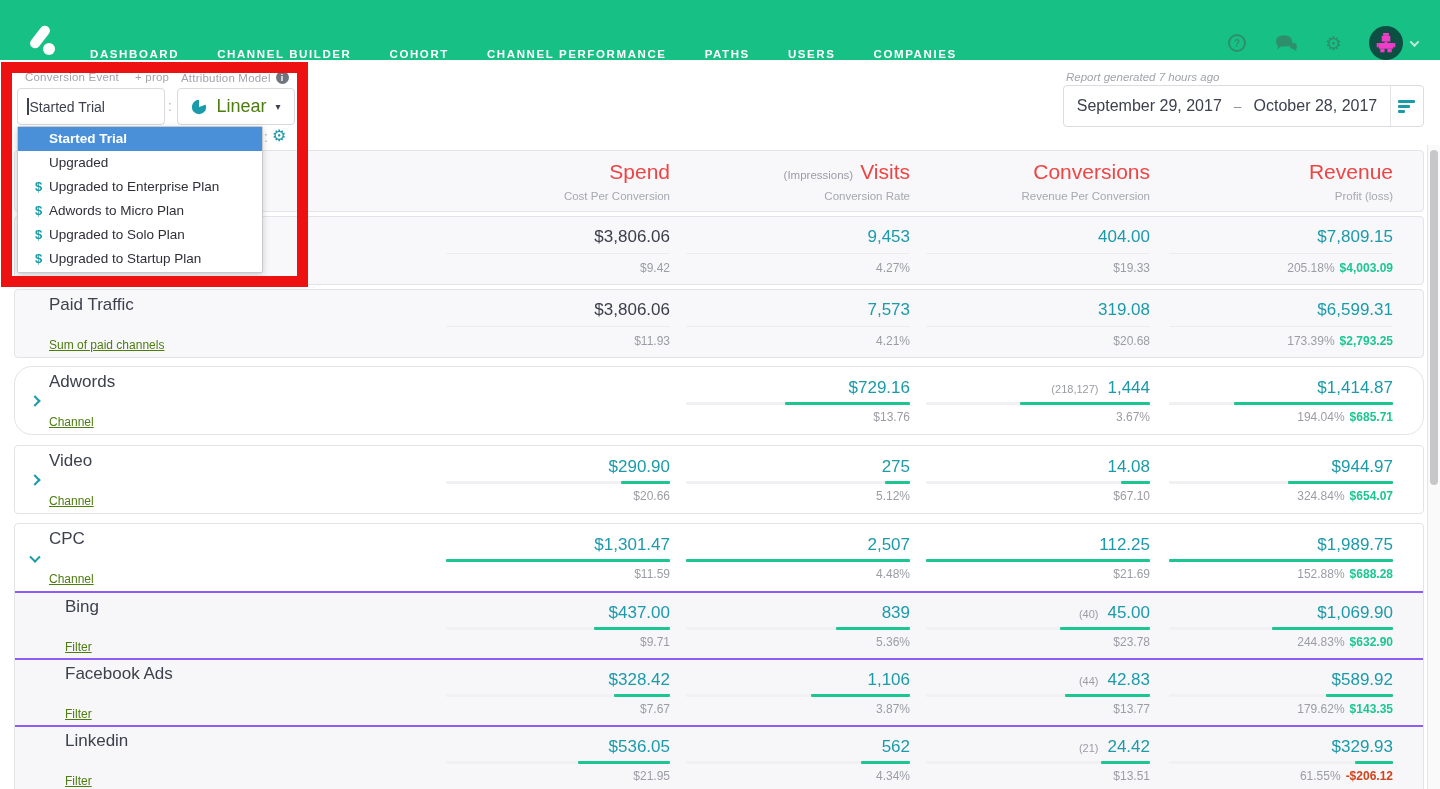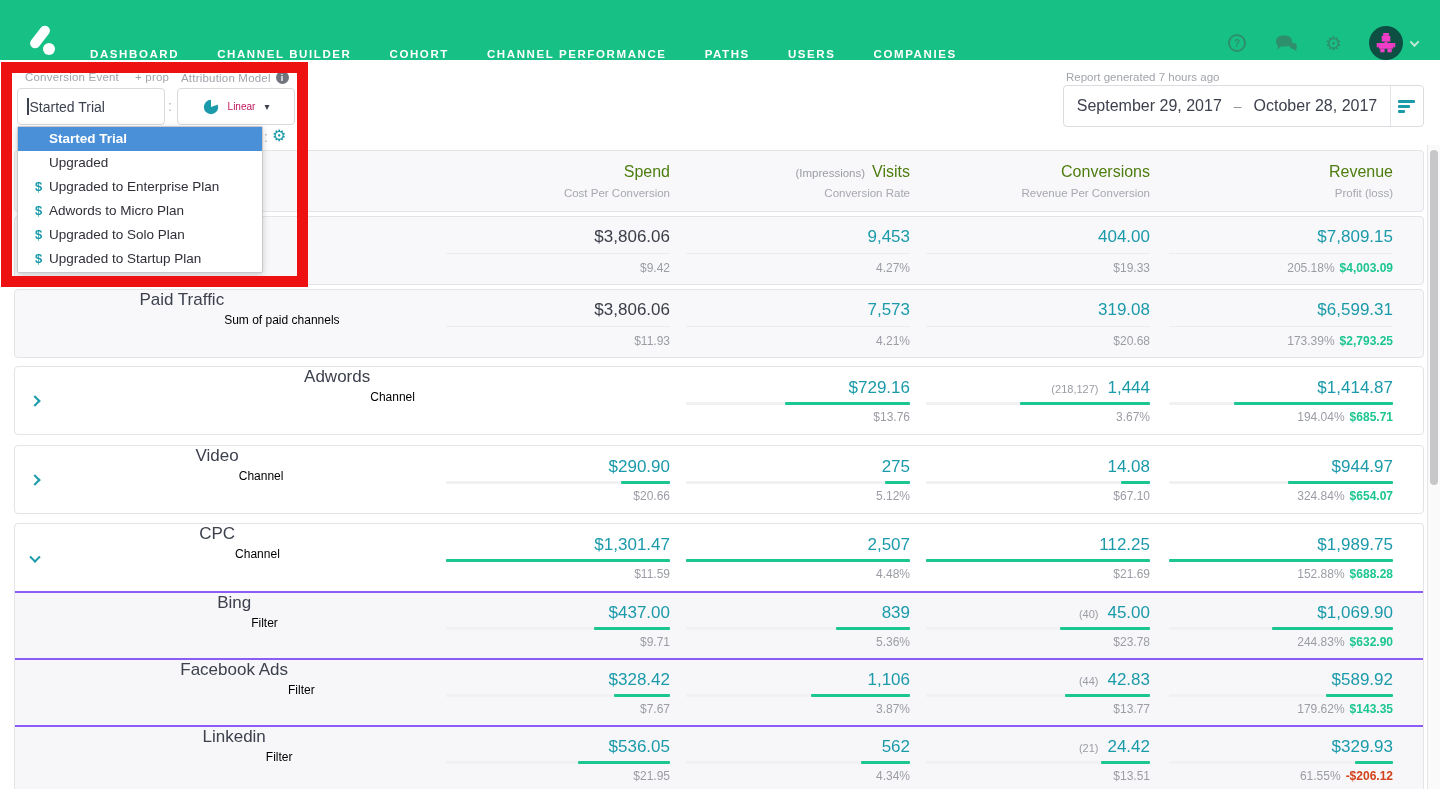--- a/index.html
+++ b/index.html
@@ -34,25 +34,25 @@
   .conv-input { position:absolute; left:17px; top:88px; width:148px; height:37px; background:#fff;
                 border:1px solid #d9d9de; border-radius:4px; display:flex; align-items:center;
                 padding-left:9px; font-size:14px; color:#3d414e; z-index:3; cursor:text; }
   .text-caret { display:inline-block; width:1.5px; height:17px; background:#3d414e; margin-right:1px; }
   .colon-sep { position:absolute; font-size:14px; color:#b3b6bc; z-index:2; }
   .colon-1 { left:168px; top:98px; }
   .colon-2 { left:264px; top:129px; }
   .model-btn { position:absolute; left:177px; top:88px; width:118px; height:37px; background:#fff;
                border:1px solid #d9d9de; border-radius:4px; display:flex; align-items:center;
                justify-content:center; gap:9px; z-index:3; cursor:pointer; }
-  .model-btn .lbl { font-size:10px; color:#be185d; }
+  .model-btn .lbl { font-size:18px; color:#4d7c0f; }
   .caret-down { font-size:10px; color:#3d414e; }
   .mini-gear { position:absolute; left:272px; top:126px; font-size:16px; color:#1b9aaa; z-index:2; cursor:pointer; }
 
-  .report-note { position:absolute; left:1066px; top:71px; font-size:11.5px; color:#a0a4ab; }
+  .report-note { position:absolute; left:1066px; top:71px; font-size:11.5px; color:#a0a4ab;font-style:italic; }
   .datepicker { position:absolute; left:1063px; top:85px; width:361px; height:42px; background:#fff;
                 border:1px solid #dcdce0; border-radius:4px; display:flex; align-items:stretch; z-index:3; cursor:pointer; }
   .dp-text { flex:1; display:flex; align-items:center; justify-content:center; gap:12px;
              font-size:16px; color:#3d414e; }
   .dp-dash { color:#8f949b; font-size:14px; }
   .dp-div { width:1px; background:#e4e4e8; }
   .dp-filter { width:32px; display:flex; flex-direction:column; align-items:flex-start;
                justify-content:center; gap:2px; padding-left:7px; }
   .dp-filter i { display:block; height:3px; background:#1b9aaa; border-radius:1px; }
   .dp-filter i:nth-child(1){ width:17px; } .dp-filter i:nth-child(2){ width:12px; } .dp-filter i:nth-child(3){ width:7px; }
@@ -68,53 +68,53 @@
 
   
   .red-box { position:absolute; left:1px; top:62px; width:307px; height:225px;
              border:11px solid #ee1111; z-index:10; pointer-events:none; }
 
   
   .table-area { position:absolute; left:14px; top:150px; width:1410px; z-index:1; }
   .card { border:1px solid #e3e3e8; border-radius:4px; background:#fff; margin-bottom:8px; overflow:hidden; }
   .card.header-card { background:#f8f8fa; margin-bottom:4px; }
   .card.c-row1 { margin-bottom:4px; }
-  .card.c-adwords { margin-bottom:10px; }
+  .card.c-adwords { margin-bottom:10px;border-radius:18px; }
   .card.c-video { margin-bottom:9px; }
   .card.gray { background:#f8f8fa; }
 
   .row-line { display:flex; align-items:center; height:67px; padding-right:30px; }
   .header-line { height:60px; }
   .row-line.filter { background:#f7f7f9; border-top:2px solid #8b5cf6; }
-  .row-label { flex:1; position:relative; align-self:stretch; display:flex; flex-direction:row;
+  .row-label { flex:1; position:relative; align-self:stretch; display:flex; flex-direction:column;
                justify-content:center; padding-left:34px; }
   .row-line.filter .row-label { padding-left:50px; }
   .row-name { font-size:17px; color:#3d414e; }
-  .row-sub { font-size:12px; color:#000000; margin-top:23px; }
+  .row-sub { font-size:12px; color:#4d7c0f; margin-top:23px;text-decoration:underline; }
   .chev { position:absolute; left:16px; top:50%; width:8px; height:8px;
           border-right:2px solid #1b9aaa; border-bottom:2px solid #1b9aaa; cursor:pointer; }
   .chev.right { transform:translateY(-50%) rotate(-45deg); }
   .chev.down  { transform:translateY(-60%) rotate(45deg); }
 
   .cell { width:240px; display:flex; flex-direction:column; align-items:flex-end; }
   .cell:last-child { width:243px; }
   .cell-top { display:flex; align-items:baseline; gap:9px; }
   .prefix { font-size:11px; color:#9b9da5; }
   .main-val { font-size:17px; color:#1b9aaa; }
   .main-val.dark { color:#3b3e49; }
   .cell-bar { width:224px; height:3px; margin-top:4px; position:relative; background:#f1f1f4; border-radius:1px; }
   .summary .cell-bar { height:1px; margin-top:6px; margin-bottom:2px; background:#ececef; }
   .cell-bar .fill { position:absolute; right:0; top:0; height:3px; background:#1cc690; border-radius:1px; }
   .cell-sub { font-size:12px; color:#9b9da5; margin-top:5px; display:flex; gap:5px; align-items:baseline; }
   .profit { font-weight:bold; color:#1cc690; font-size:12px; }
   .profit.neg { color:#d2431c; }
 
   
   .hcell-top { display:flex; align-items:baseline; gap:7px; }
-  .h-title { font-size:16px; color:#4d7c0f; }
+  .h-title { font-size:21px; color:#ef4444; }
   .h-prefix { font-size:11.5px; color:#9b9da5; }
   .h-sub { font-size:11.5px; color:#a6a8b0; margin-top:6px; }
 
   
   .pie-svg { display:block; }
 
   
   .scroll-track { position:absolute; right:0; top:145px; bottom:0; width:13px; background:#fafafa;
                   border-left:1px solid #e6e6ea; z-index:4; }
   .scroll-thumb { position:absolute; left:2px; top:5px; width:8px; height:335px; background:#c7c7ca;

